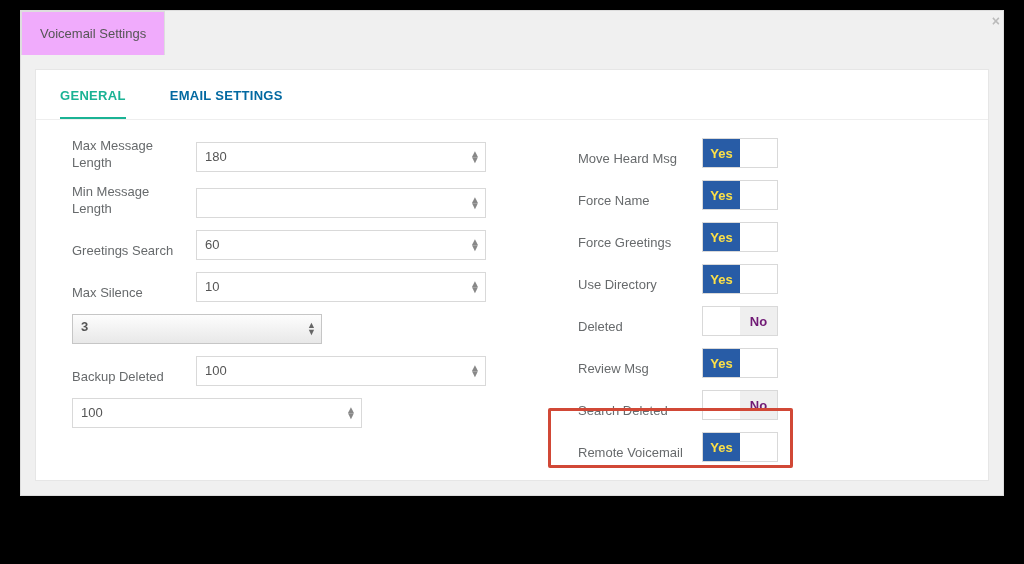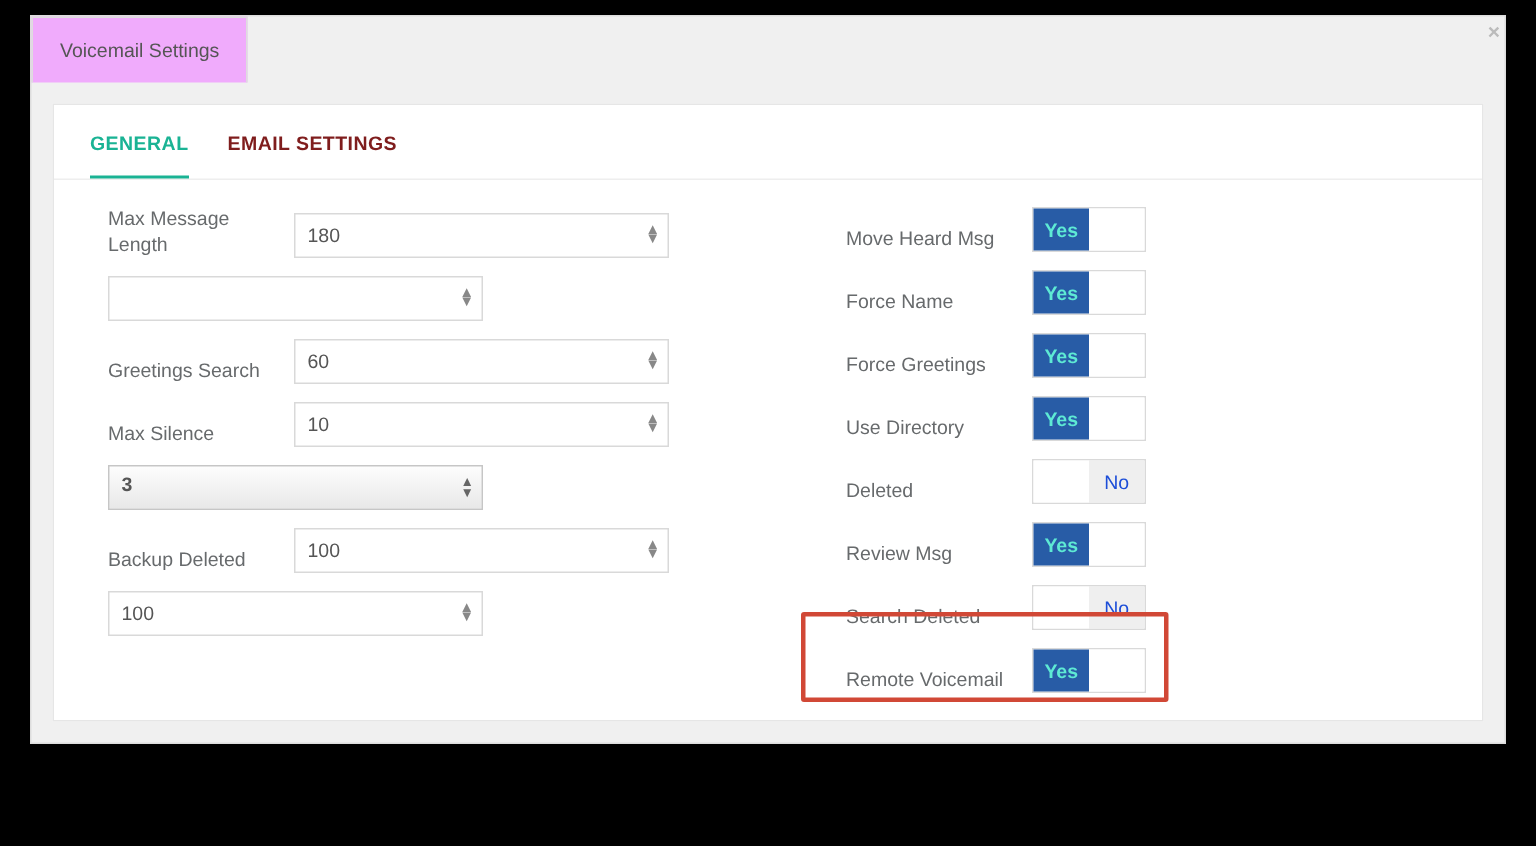--- a/index.html
+++ b/index.html
@@ -36,29 +36,29 @@
     font-weight: bold;
     cursor: pointer;
   }
   .panel {
     margin: 14px;
     background: #fff;
     border: 1px solid #e6e6e6;
   }
   .tabs {
     display: flex;
-    gap: 26px;
+    gap: 44px;
     padding: 18px 24px 0 24px;
   }
   .tab {
     padding-bottom: 14px;
     font-size: 13px;
     letter-spacing: .3px;
     cursor: pointer;
-    color: #7f1d1d;
+    color: #0369a1;
     font-weight: 700;
     text-transform: uppercase;
   }
   .tab.active {
     color: #1ab394;
     border-bottom: 2px solid #1ab394;
   }
   .tabline {
     border-bottom: 1px solid #eee;
   }
@@ -76,21 +76,21 @@
     position: relative;
     margin-left: 12px;
   }
   .label {
     width: 110px;
     color: #676a6c;
     line-height: 1.3;
   }
   .num-input {
     position: relative;
-    width: 250px;
+    width: 290px;
     border-radius: 10px;
   }
   .num-input input {
     width: 100%;
     height: 30px;
     border: 1px solid #d9d9d9;
     padding: 4px 8px;
     font-size: 13px;
     color: #555;
     background: #fff;
@@ -144,29 +144,29 @@
     cursor: pointer;
     position: relative;
   }
   .toggle .half {
     flex: 1;
     display: flex;
     align-items: center;
     justify-content: center;
     font-size: 13px;
     font-weight: 700;
-    color: #5eead4;
+    color: #fde047;
   }
   .toggle.yes .half.fill { background: #285ca6; }
   .toggle.yes .half.blank { background: #fff; }
   .toggle.no .half.blank { background: #fff; }
   .toggle.no .half.fill {
     background: #efefef;
-    color: #1d4ed8;
-    font-weight: 400;
+    color: #701a75;
+    font-weight: 700;
   }
   .highlight-box {
     position: absolute;
     border: 3px solid #d14836;
     border-radius: 2px;
     pointer-events: none;
   }
 </style>
 </head>
 <body>
@@ -193,20 +193,21 @@
           <div class="num-input">
             <input type="text" value="180" style="">
             <span class="spin">
                 <span>▲</span>
                 <span>▼</span>
               </span>
           </div>
         </div>
 
         <div class="row">
+          <div class="label">Min Message Length</div>
           <div class="num-input">
             <input type="text" value="" style="">
             <span class="spin">
                 <span>▲</span>
                 <span>▼</span>
               </span>
           </div>
         </div>
 
         <div class="row">

